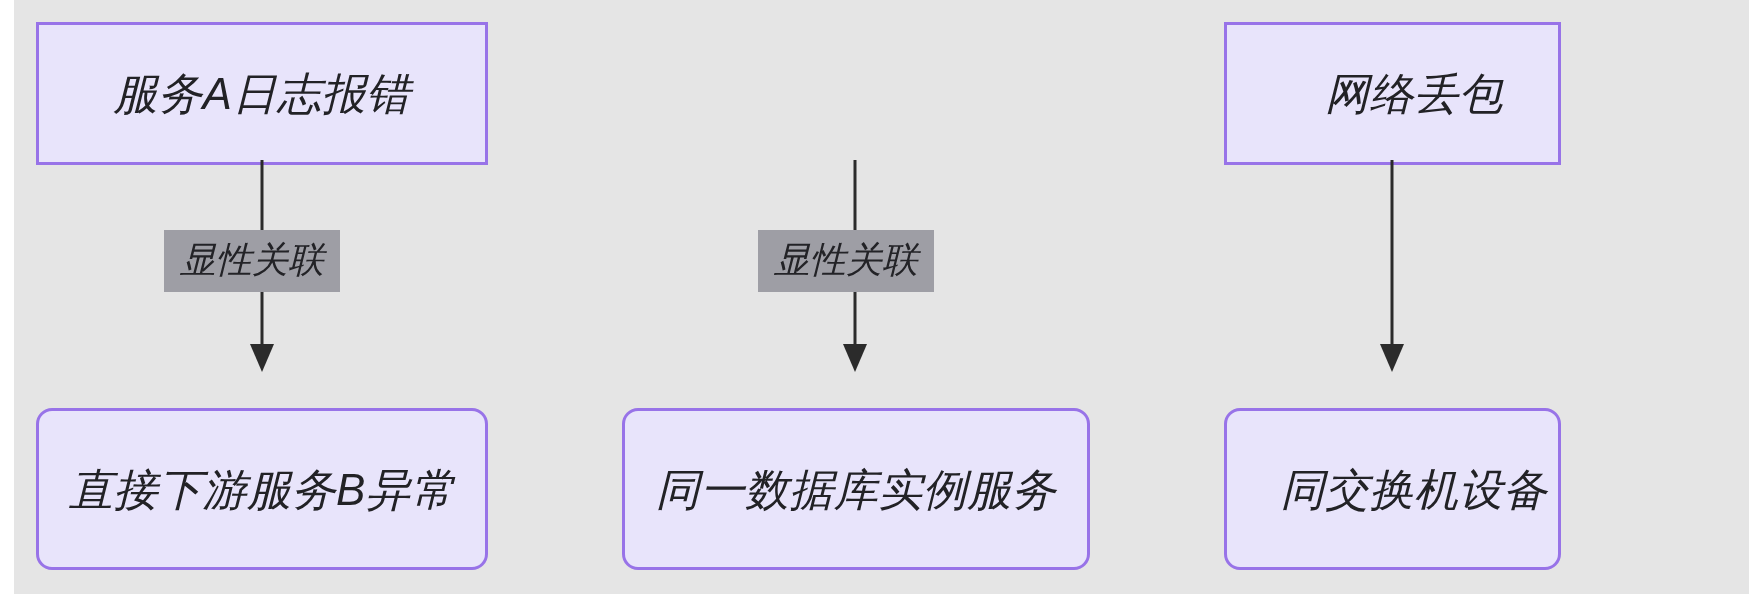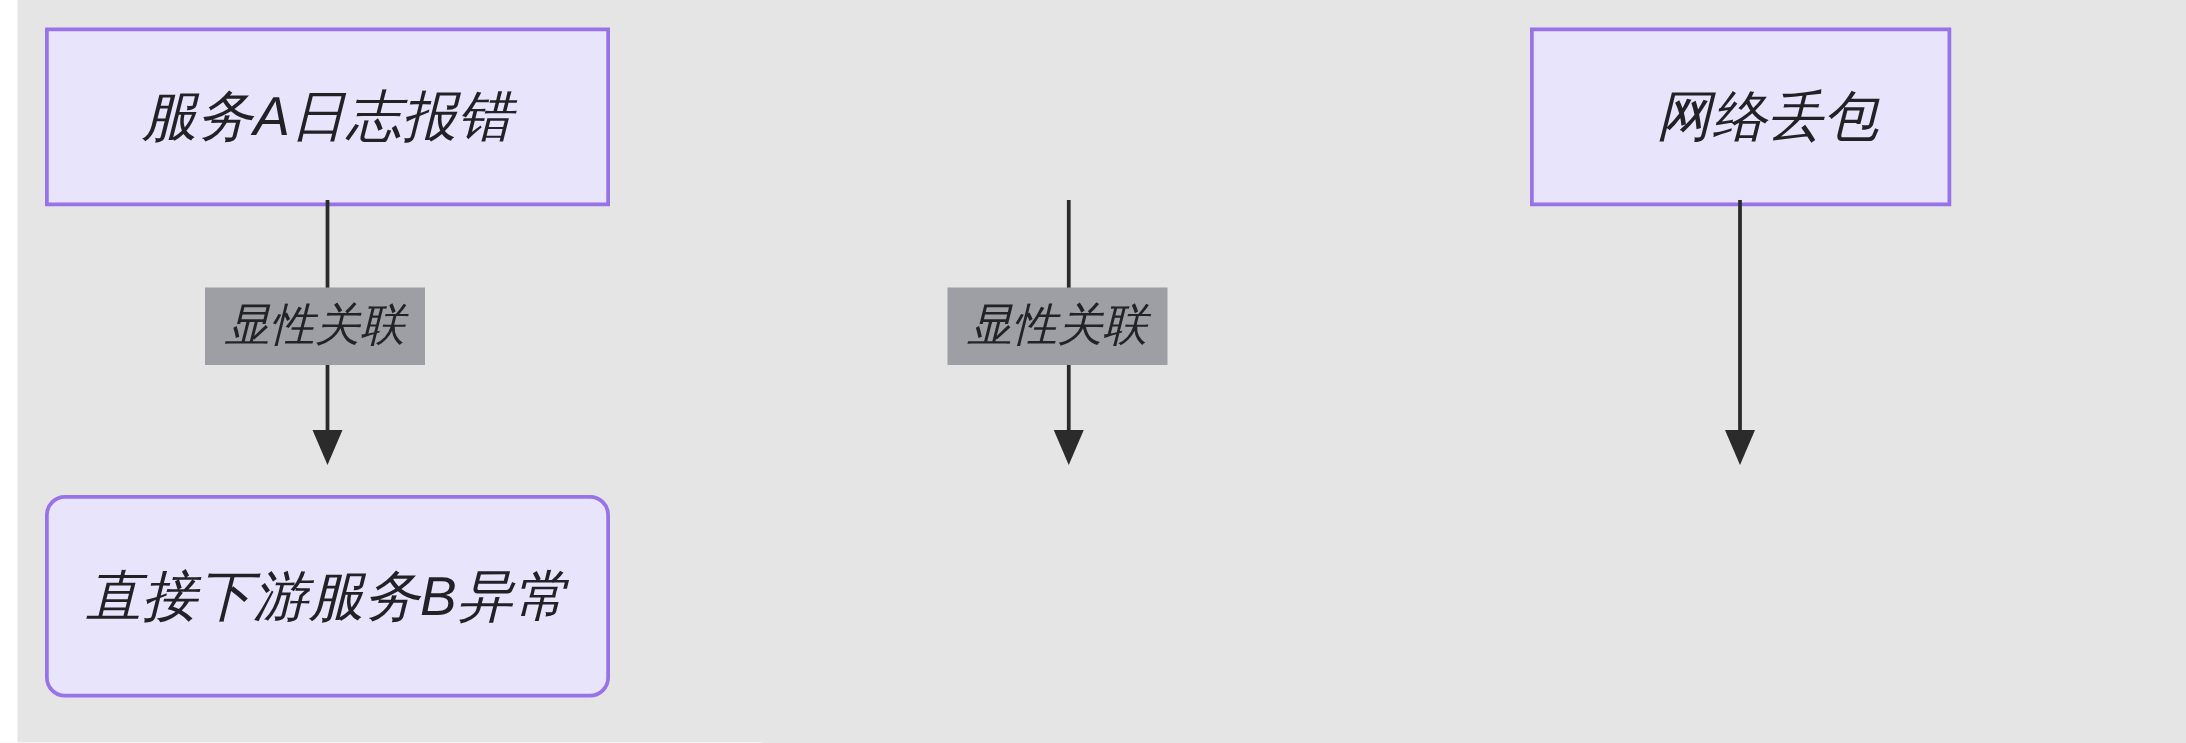--- a/index.html
+++ b/index.html
@@ -44,21 +44,21 @@
     border-radius: 0;
   }
   .node.rounded {
     border-radius: 16px;
   }
   .node-top {
     top: 22px;
     height: 143px;
   }
   .node-bottom {
-    top: 396px;
+    top: 408px;
     height: 162px;
   }
   
   .edge-svg {
     position: absolute;
     top: 160px;
     height: 255px;
     overflow: visible;
     pointer-events: none;
   }
@@ -124,26 +124,28 @@
   <div class="flow-col" id="col-2">
 
 
     <svg class="edge-svg" viewBox="0 0 1749 255" preserveAspectRatio="none">
       <path class="edge-line" d="M 841 0 L 841 198"></path>
       <polygon class="edge-head" points="841,212 829,184 853,184"></polygon>
     </svg>
 
     <div class="edge-label">显性关联</div>
 
+    <div class="node rounded node-bottom">同一数据库实例服务</div>
   </div>
 
   <div class="flow-col" id="col-3">
 
     <div class="node rect node-top">网络丢包</div>
 
     <svg class="edge-svg" viewBox="0 0 1749 255" preserveAspectRatio="none">
       <path class="edge-line" d="M 1378 0 L 1378 198"></path>
       <polygon class="edge-head" points="1378,212 1366,184 1390,184"></polygon>
     </svg>
 
+    <div class="node rounded node-bottom">同交换机设备</div>
   </div>
 
 </div>
 
 </body></html>

